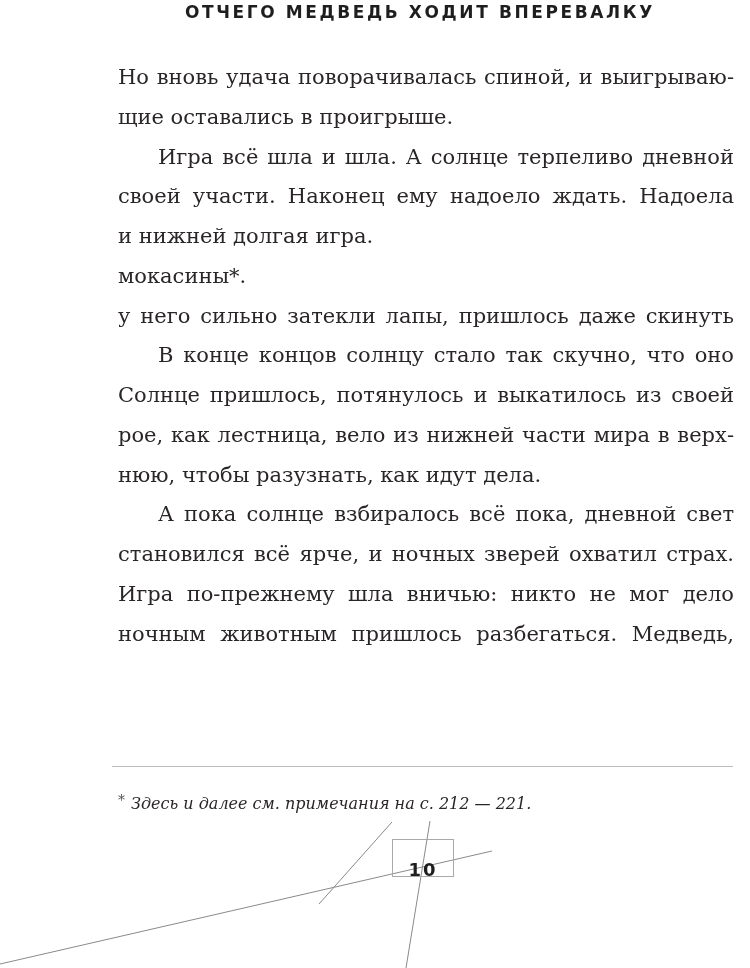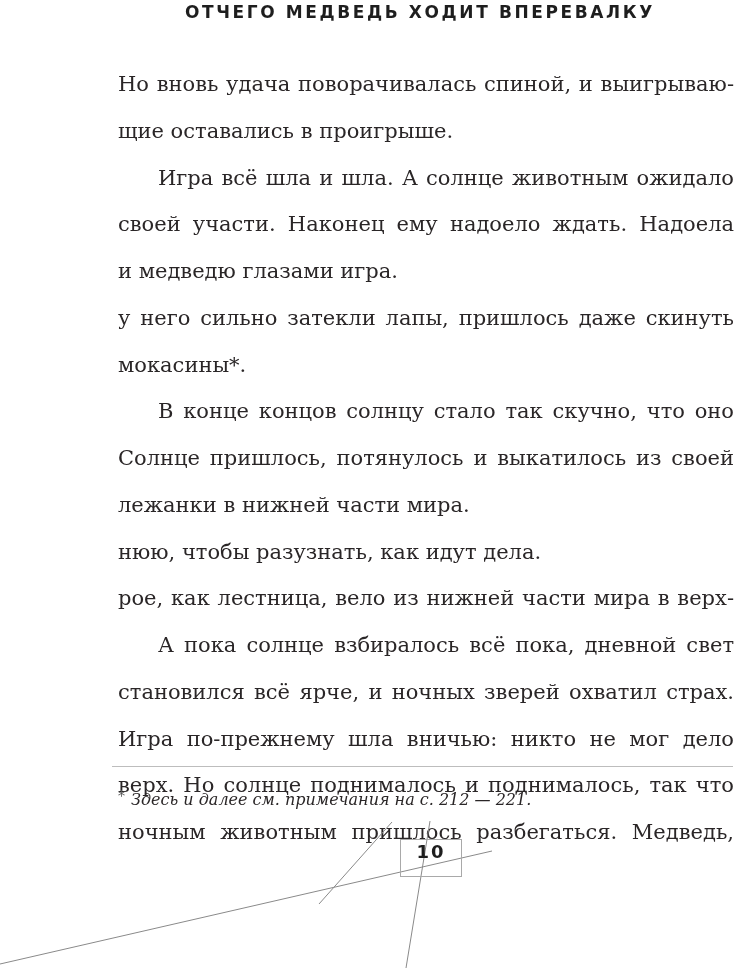--- a/index.html
+++ b/index.html
@@ -35,21 +35,20 @@
       width: 616px;
       font-family: "DejaVu Serif", serif;
       font-size: 21px;
       line-height: 39.75px;
       color: #2a2627;
     }
     .line {
       display: block;
       height: 39.75px;
       white-space: nowrap;
-      margin-top: 7px;
     }
     .line.justify {
       text-align: justify;
       text-align-last: justify;
     }
     .line.indent {
       padding-left: 40px;
     }
     .footnote-rule {
       position: absolute;
@@ -59,79 +58,77 @@
       height: 0;
       border-top: 1.5px solid #bdbdbd;
     }
     .footnote {
       position: absolute;
       left: 118px;
       top: 784px;
       font-family: "DejaVu Serif", serif;
       font-style: italic;
       font-size: 16px;
-      line-height: 24px;
+      line-height: 32px;
       color: #2a2627;
       white-space: nowrap;
     }
     .footnote .star {
       font-style: normal;
       font-size: 14px;
       vertical-align: 4px;
       margin-right: 6px;
       color: #555;
     }
     .deco {
       position: absolute;
       left: 0;
       top: 0;
       width: 750px;
       height: 968px;
       pointer-events: none;
     }
     .page-number-box {
       position: absolute;
-      left: 400px;
+      left: 392px;
       top: 839px;
       width: 62px;
       height: 38px;
       box-sizing: border-box;
       border: 1px solid #a9a9a9;
       text-align: center;
       font-family: "DejaVu Sans", sans-serif;
       font-weight: bold;
       font-size: 18px;
       letter-spacing: 2px;
       line-height: 22px;
-      padding-top: 1px;
+      padding-top: 19px;
       color: #1e1e1e;
     }
   </style>
 </head>
 <body>
 
 <div class="running-head">ОТЧЕГО МЕДВЕДЬ ХОДИТ ВПЕРЕВАЛКУ</div>
 
 <div class="body-text">
   <span class="line justify">Но вновь удача поворачивалась спиной, и выигрываю-</span>
   <span class="line">щие оставались в проигрыше.</span>
-  <span class="line justify indent">Игра всё шла и шла. А солнце животным ожидало</span>
+  <span class="line justify indent">Игра всё шла и шла. А солнце терпеливо дневной</span>
   <span class="line justify">своей участи. Наконец ему надоело ждать. Надоела</span>
-  <span class="line">и медведю глазами игра.</span>
+  <span class="line">и нижней долгая игра.</span>
+  <span class="line">мокасины*.</span>
   <span class="line justify">у него сильно затекли лапы, пришлось даже скинуть</span>
-  <span class="line">мокасины*.</span>
   <span class="line justify indent">В конце концов солнцу стало так скучно, что оно</span>
   <span class="line justify">Солнце пришлось, потянулось и выкатилось из своей</span>
-  <span class="line">лежанки в нижней части мира.</span>
+  <span class="line justify">рое, как лестница, вело из нижней части мира в верх-</span>
   <span class="line">нюю, чтобы разузнать, как идут дела.</span>
-  <span class="line justify">рое, как лестница, вело из нижней части мира в верх-</span>
   <span class="line justify indent">А пока солнце взбиралось всё пока, дневной свет</span>
   <span class="line justify">становился всё ярче, и ночных зверей охватил страх.</span>
   <span class="line justify">Игра по-прежнему шла вничью: никто не мог дело</span>
-  <span class="line justify">верх. Но солнце поднималось и поднималось, так что</span>
   <span class="line justify">ночным животным пришлось разбегаться. Медведь,</span>
 </div>
 
 <div class="footnote-rule"></div>
 
 <div class="footnote">
   <span class="star">*</span><span>Здесь и далее см. примечания на с. 212 — 221.</span>
 </div>
 
 <svg class="deco" viewBox="0 0 750 968" xmlns="http://www.w3.org/2000/svg">

